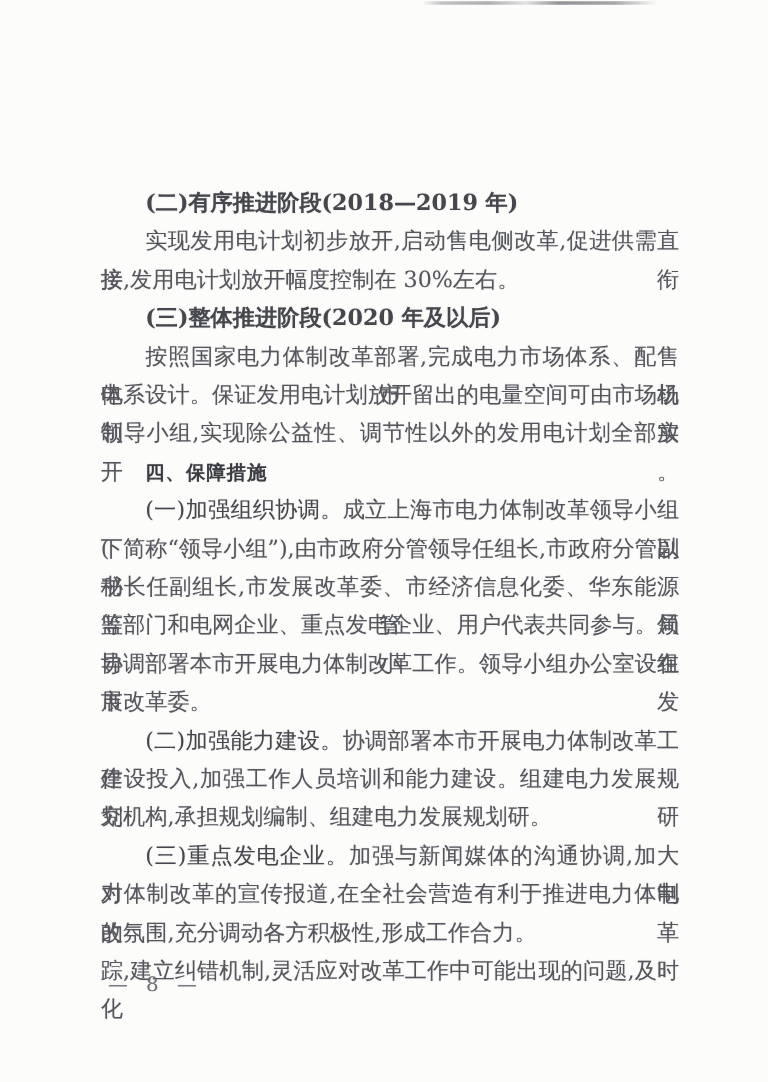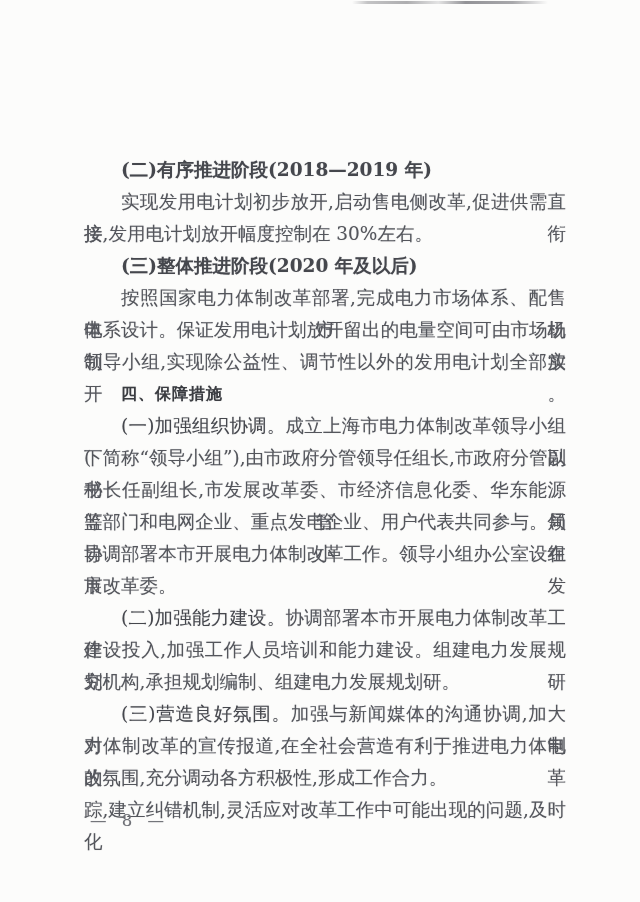--- a/index.html
+++ b/index.html
@@ -125,21 +125,21 @@
     <div class="line just"><span>协调部署本市开展电力体制改革工作。领导小组办公室设在市发</span></div>
 
     <div class="line"><span>展改革委。</span></div>
 
     <div class="line indent just"><span class="lead">(二)加强能力建设。</span><span>协调部署本市开展电力体制改革工作</span></div>
 
     <div class="line just"><span>建设投入,加强工作人员培训和能力建设。组建电力发展规划研</span></div>
 
     <div class="line"><span>究机构,承担规划编制、组建电力发展规划研。</span></div>
 
-    <div class="line indent just"><span class="lead">(三)营造良好氛围。</span><span>加强与新闻媒体的沟通协调,加大对电</span></div>
+    <div class="line indent just"><span class="lead">(三)重点发电企业。</span><span>加强与新闻媒体的沟通协调,加大对电</span></div>
 
     <div class="line just"><span>力体制改革的宣传报道,在全社会营造有利于推进电力体制改革</span></div>
 
     <div class="line"><span>的氛围,充分调动各方积极性,形成工作合力。</span></div>
 
 
     <div class="line just"><span>踪,建立纠错机制,灵活应对改革工作中可能出现的问题,及时化</span></div>
 
   </div>
 

